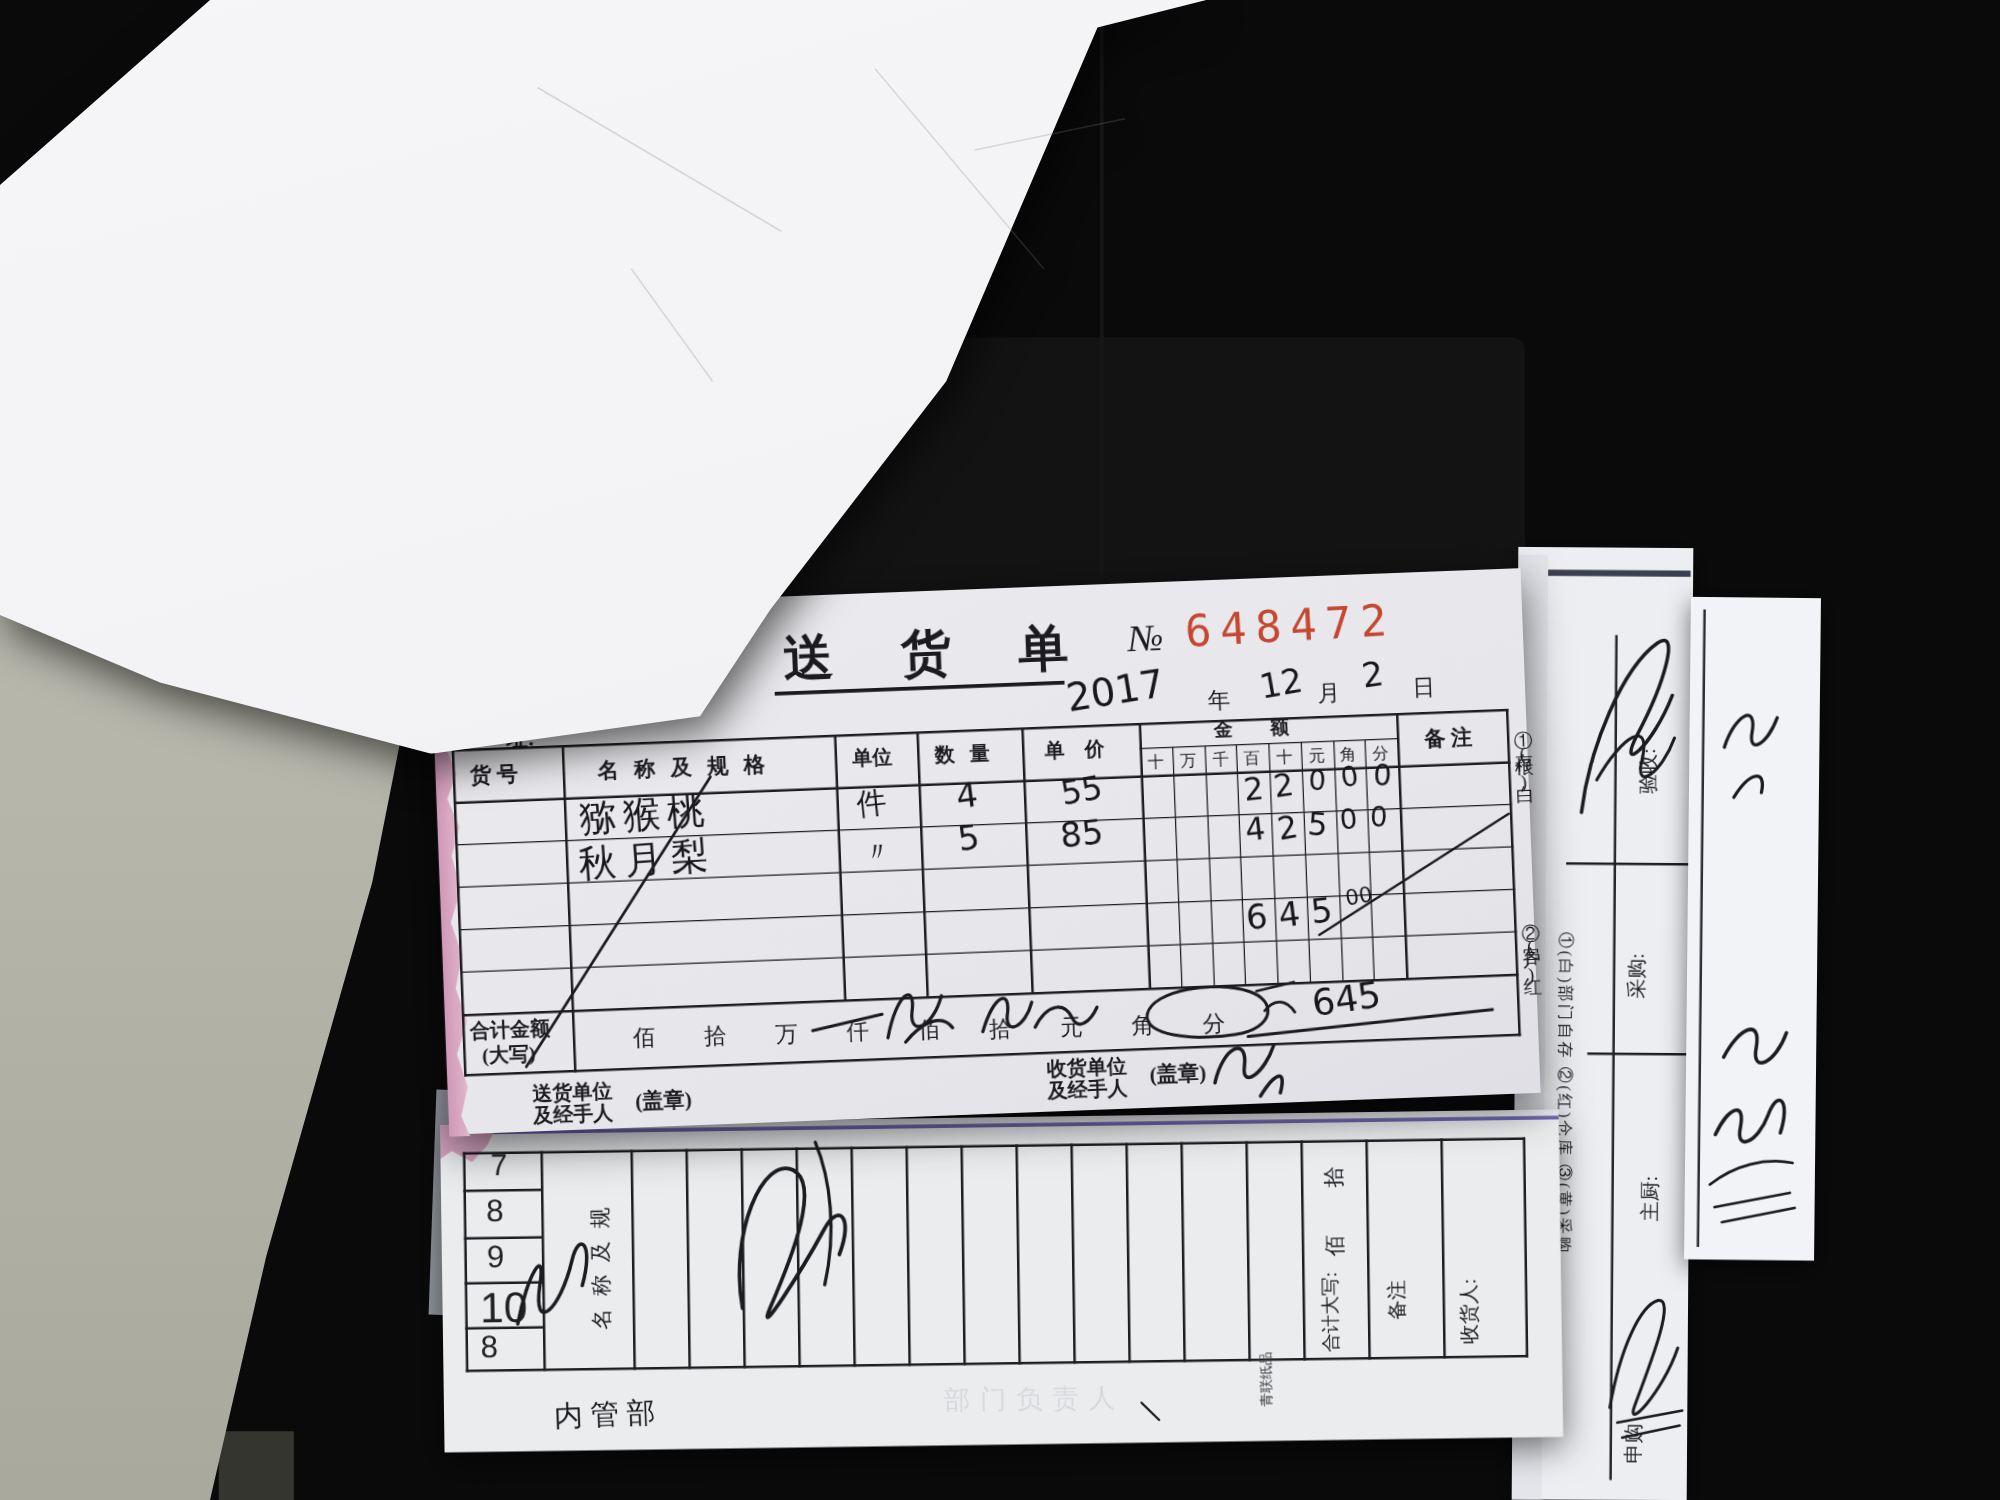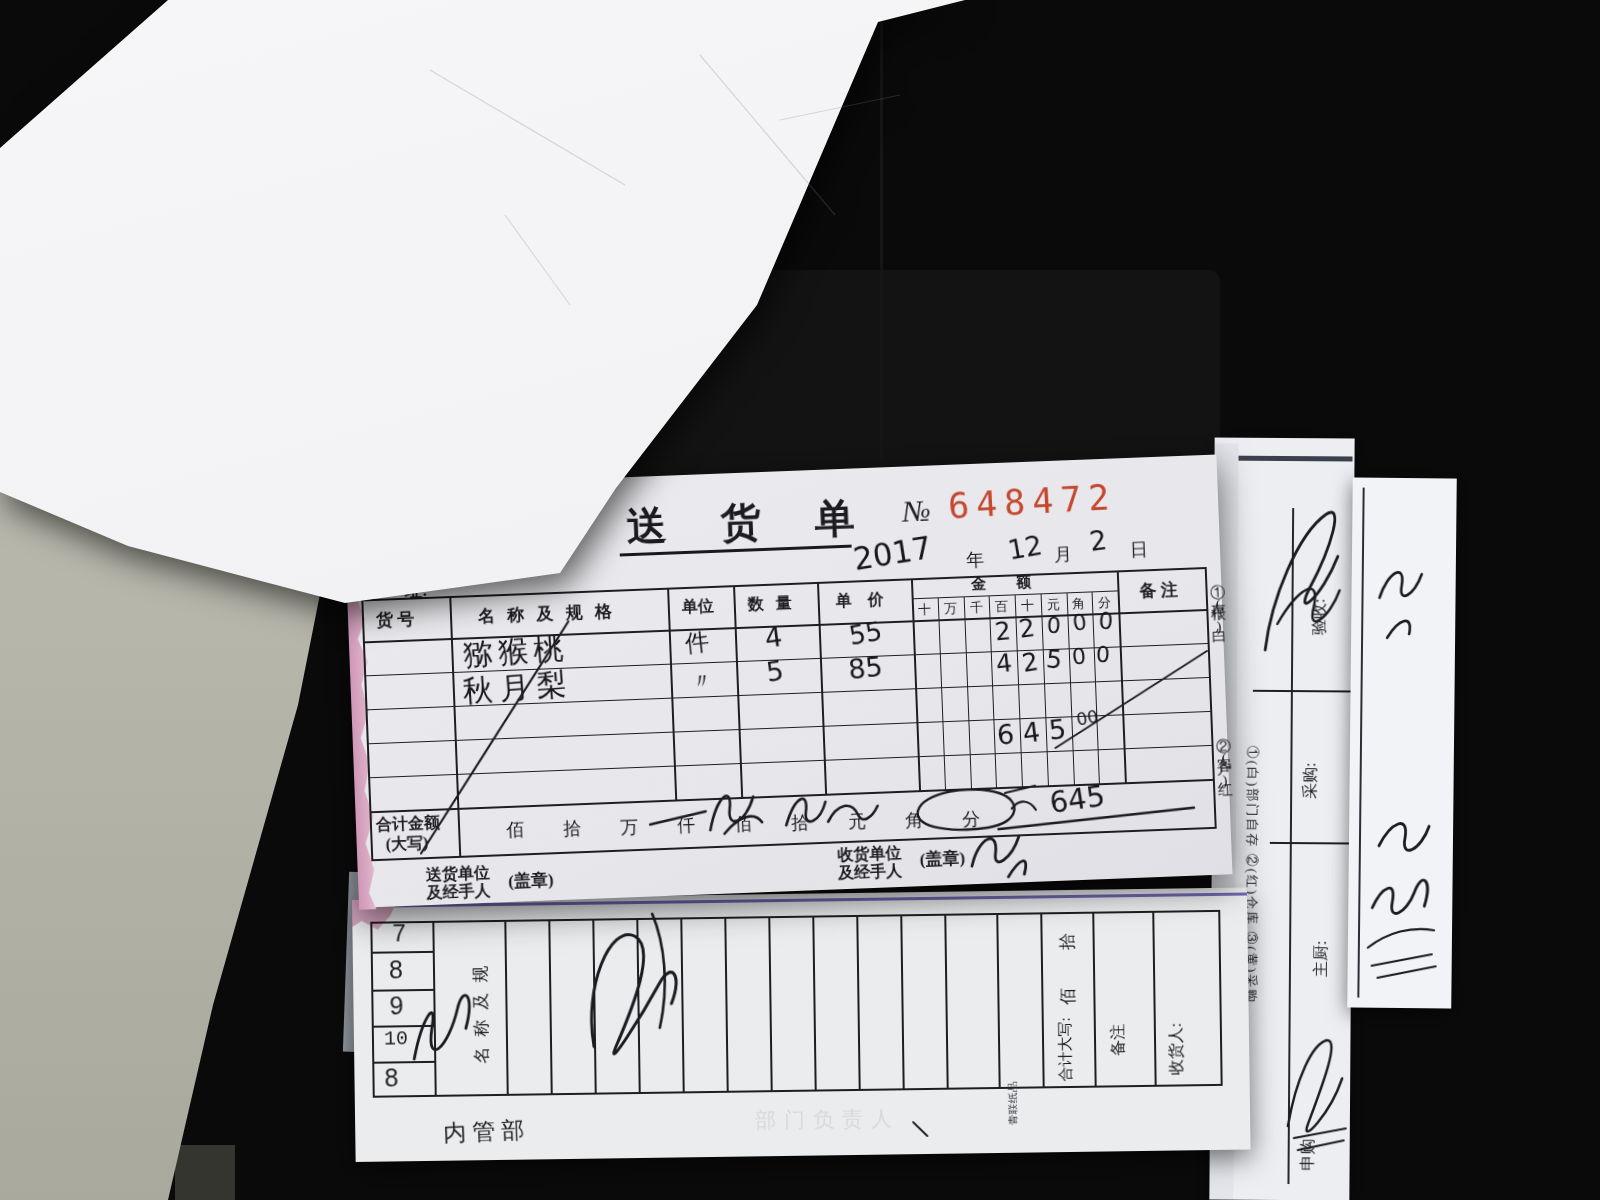--- a/index.html
+++ b/index.html
@@ -73,21 +73,21 @@
     <div class="vline" style="left:80px;top:22px;width:2px;height:176px;"></div>
     <div class="hline" style="left:18px;top:22px;width:134px;height:2px;"></div>
     <div class="hline" style="left:18px;top:52px;width:62px;height:2px;"></div>
     <div class="hline" style="left:18px;top:90px;width:62px;height:2px;"></div>
     <div class="hline" style="left:18px;top:126px;width:62px;height:2px;"></div>
     <div class="hline" style="left:18px;top:162px;width:62px;height:2px;"></div>
     <div class="hline" style="left:18px;top:196px;width:850px;height:2px;"></div>
     <span class="abs" style="left:40px;top:20px;font-family:'Liberation Sans',sans-serif;font-size:24px;color:#222;">7</span>
     <span class="abs" style="left:36px;top:56px;font-family:'Liberation Sans',sans-serif;font-size:25px;color:#222;">8</span>
     <span class="abs" style="left:36px;top:92px;font-family:'Liberation Sans',sans-serif;font-size:25px;color:#222;">9</span>
-    <span class="abs" style="left:30px;top:128px;font-family:Liberation Mono, monospace;font-size:20px;color:#222;">10</span>
+    <span class="abs" style="left:30px;top:128px;font-family:Liberation Sans, sans-serif;font-size:34px;color:#222;">10</span>
     <span class="abs" style="left:30px;top:164px;font-family:'Liberation Sans',sans-serif;font-size:25px;color:#222;">8</span>
 
     <div class="vline" style="left:152px;top:22px;width:2px;height:176px;"></div>
     <span class="rot print abs" style="left:62px;top:100px;width:130px;font-size:17px;letter-spacing:10px;transform:rotate(-90deg);text-align:center;">名称及规</span>
 
     <div class="vline" style="left:196px;top:22px;width:1.5px;height:176px;"></div>
     <div class="vline" style="left:240px;top:22px;width:1.5px;height:176px;"></div>
     <div class="vline" style="left:284px;top:22px;width:1.5px;height:176px;"></div>
     <div class="vline" style="left:328px;top:22px;width:1.5px;height:176px;"></div>
     <div class="vline" style="left:372px;top:22px;width:1.5px;height:176px;"></div>

